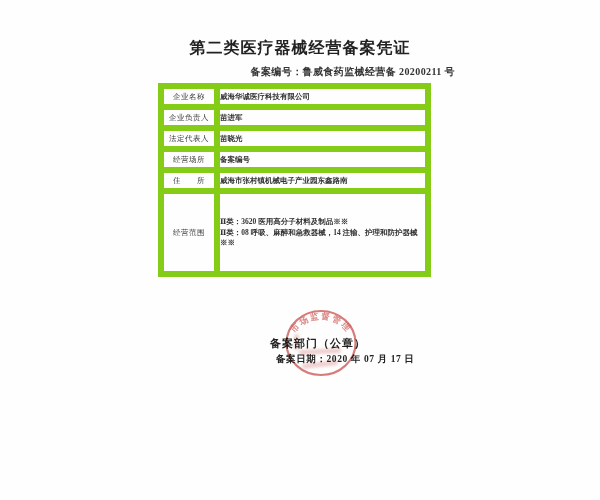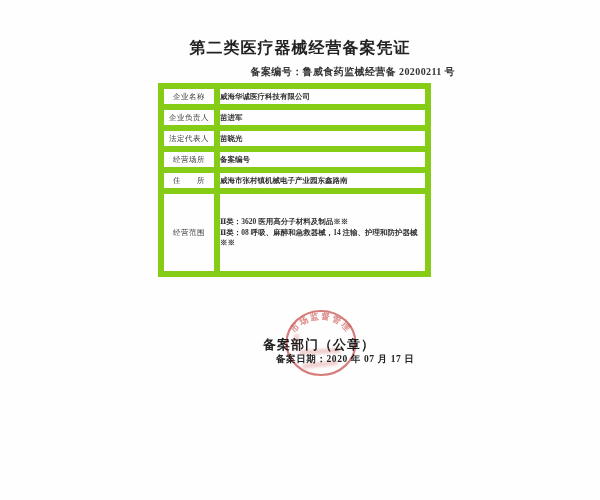--- a/index.html
+++ b/index.html
@@ -33,22 +33,22 @@
     width:50px;text-align:center;color:#3a3a3a;
     letter-spacing:0.5px;
   }
   td.val{
     padding-left:6px;font-weight:bold;color:#333;
   }
   tr.r{height:21px;}
   tr.r-big{height:83px;}
   .scope-line{margin:1.5px 0;font-weight:bold;}
   .footer-dept{
-    position:absolute;left:263px;top:336px;
-    font-size:13px;font-weight:bold;letter-spacing:1px;color:#222;
+    position:absolute;left:270px;top:336px;
+    font-size:11px;font-weight:bold;letter-spacing:1px;color:#222;
   }
   .footer-date{
     position:absolute;left:276px;top:353px;
     font-size:9.5px;font-weight:bold;letter-spacing:0.6px;color:#222;
   }
   .stamp{
     position:absolute;left:282px;top:306px;width:78px;height:74px;
     mix-blend-mode:multiply;opacity:0.9;pointer-events:none;
   }
 </style>

